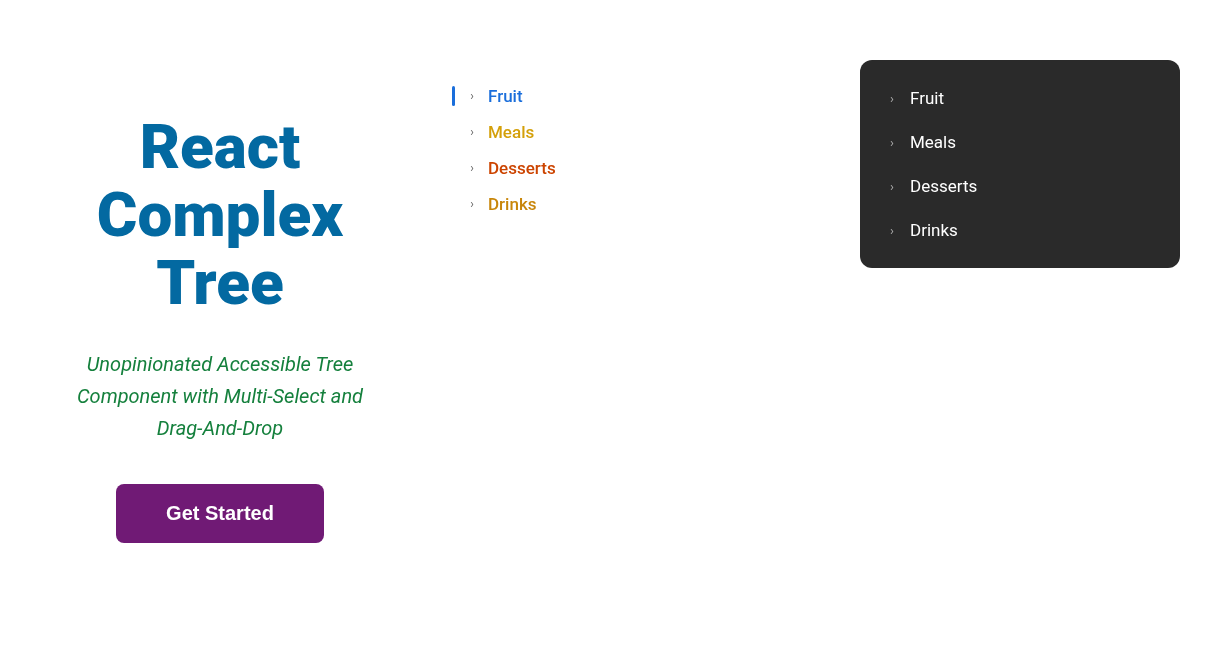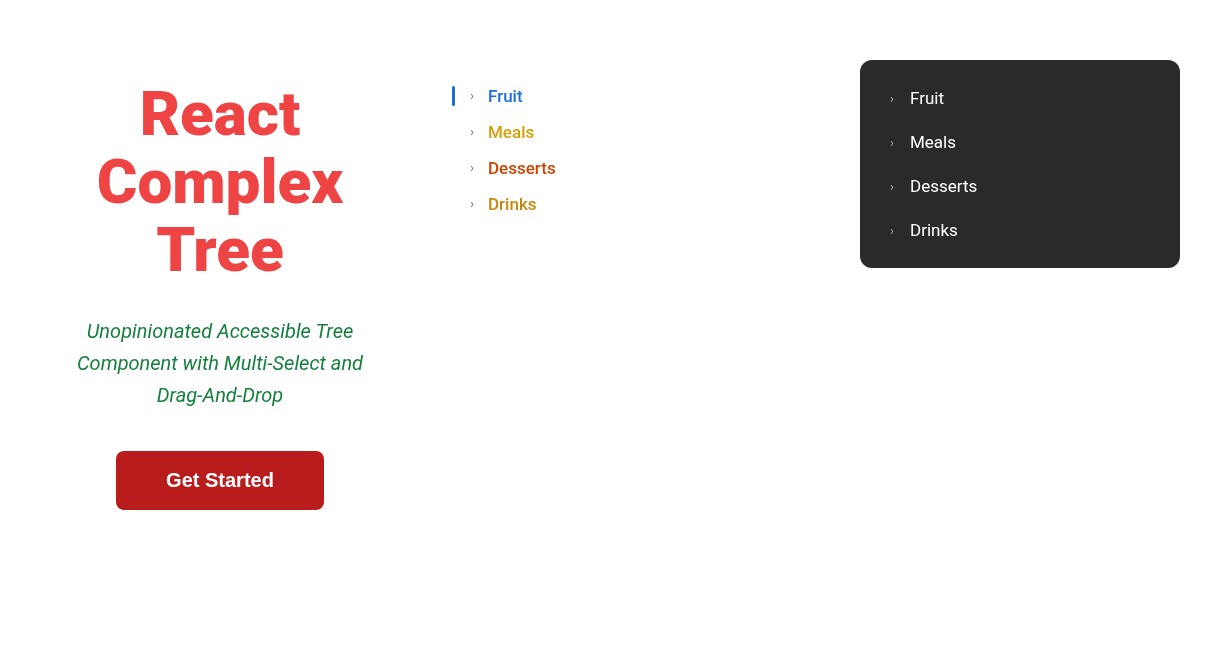--- a/index.html
+++ b/index.html
@@ -32,35 +32,36 @@
       display: flex;
       flex-direction: column;
       align-items: center;
       text-align: center;
     }
 
     .main-title {
       font-size: 62px;
       font-weight: 900;
       line-height: 1.1;
-      color: #ef4444;
+      color: #0369a1;
       margin-bottom: 30px;
+      margin-top: 33px;
     }
 
     .subtitle {
       font-size: 20px;
       font-style: italic;
       color: #15803d;
       line-height: 1.6;
       margin-bottom: 40px;
       max-width: 360px;
     }
 
     .get-started-btn {
-      background-color: #b91c1c;
+      background-color: #701a75;
       color: #ffffff;
       border: none;
       border-radius: 8px;
       padding: 18px 50px;
       font-size: 20px;
       font-weight: 700;
       cursor: pointer;
     }
 
     

